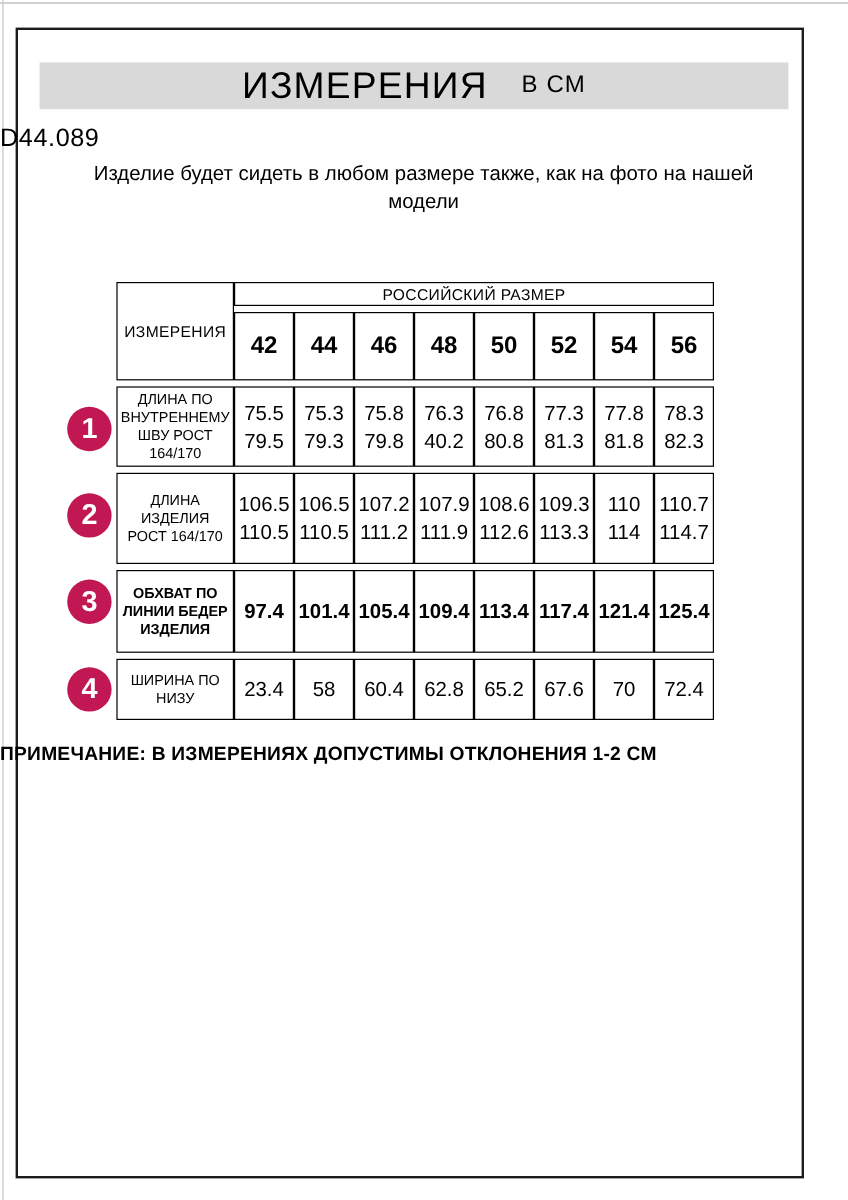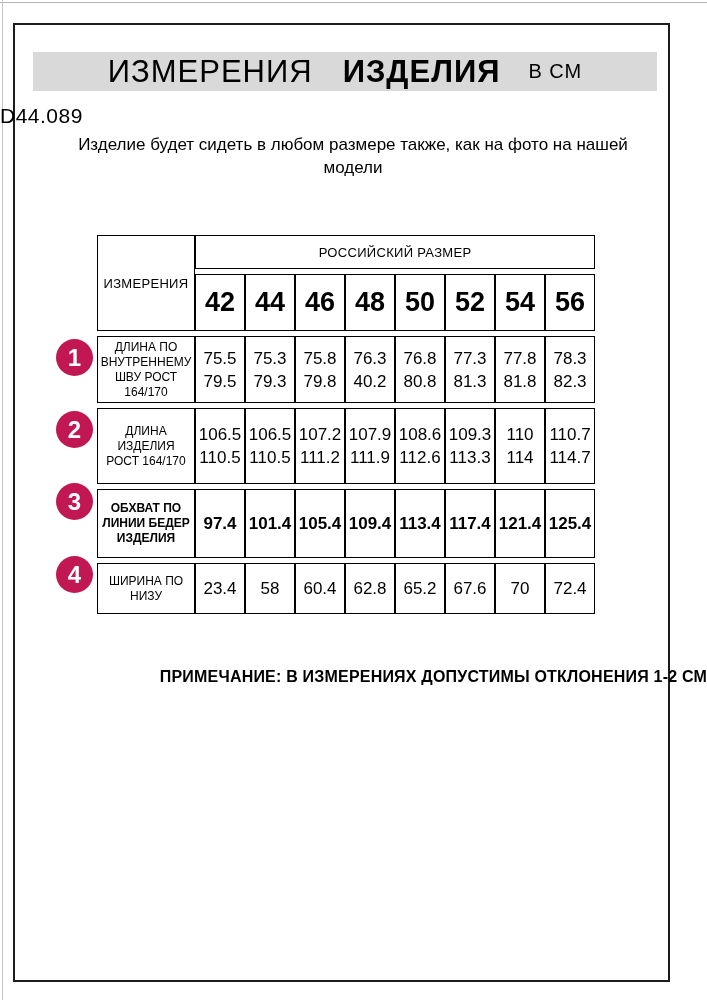--- a/index.html
+++ b/index.html
@@ -35,50 +35,49 @@
 
   .size-table{
     position:absolute;left:97px;top:230px;width:498px;
     border-collapse:separate;border-spacing:0 5px;table-layout:fixed;
   }
   .size-table td{
     border:1px solid #000;text-align:center;vertical-align:middle;
     padding:0;box-sizing:border-box;background:#fff;
   }
   td.corner{font-size:13px;letter-spacing:.3px;}
-  td.group-head{height:34px;font-size:13px;letter-spacing:.3px;}
-  td.size-head{height:57px;font-size:27px;font-weight:700;}
+  td.group-head{height:20px;font-size:13px;letter-spacing:.3px;}
+  td.size-head{height:57px;font-size:20px;font-weight:700;}
   td.row-label{font-size:12px;line-height:15px;padding:2px;}
   td.val{font-size:17px;line-height:23px;white-space:pre-line;}
   tr.r1 td{height:67px;}
   tr.r2 td{height:76px;}
   tr.r3 td{height:69px;font-weight:bold;}
   tr.r4 td{height:51px;}
 
   .row-circle{
     position:absolute;left:56px;width:37px;height:37px;border-radius:50%;
     background:#c11853;color:#fff;font-size:24px;font-weight:700;
     display:flex;align-items:center;justify-content:center;
   }
   .note{
-    position:absolute;left:0;top:620px;width:707px;text-align:right;
-    font-size:16px;font-weight:700;letter-spacing:.2px;margin-top:48px;
+    position:absolute;left:0;top:620px;width:707px;text-align:left;
+    font-size:16px;font-weight:700;letter-spacing:.2px;
   }
 </style>
 </head>
 <body>
 
 <div class="edge-top"></div>
 <div class="edge-left"></div>
 
 <div class="page-frame"></div>
 
 <div class="title-bar">
   <span class="t-reg">ИЗМЕРЕНИЯ</span>
-  <span class="t-bold">ИЗДЕЛИЯ</span>
   <span class="t-unit">В СМ</span>
 </div>
 
 <div class="article">D44.089</div>
 
 <div class="subtitle">Изделие будет сидеть в любом размере также, как на фото на нашей модели</div>
 
 <table class="size-table">
   <colgroup>
     <col style="width:98px">

